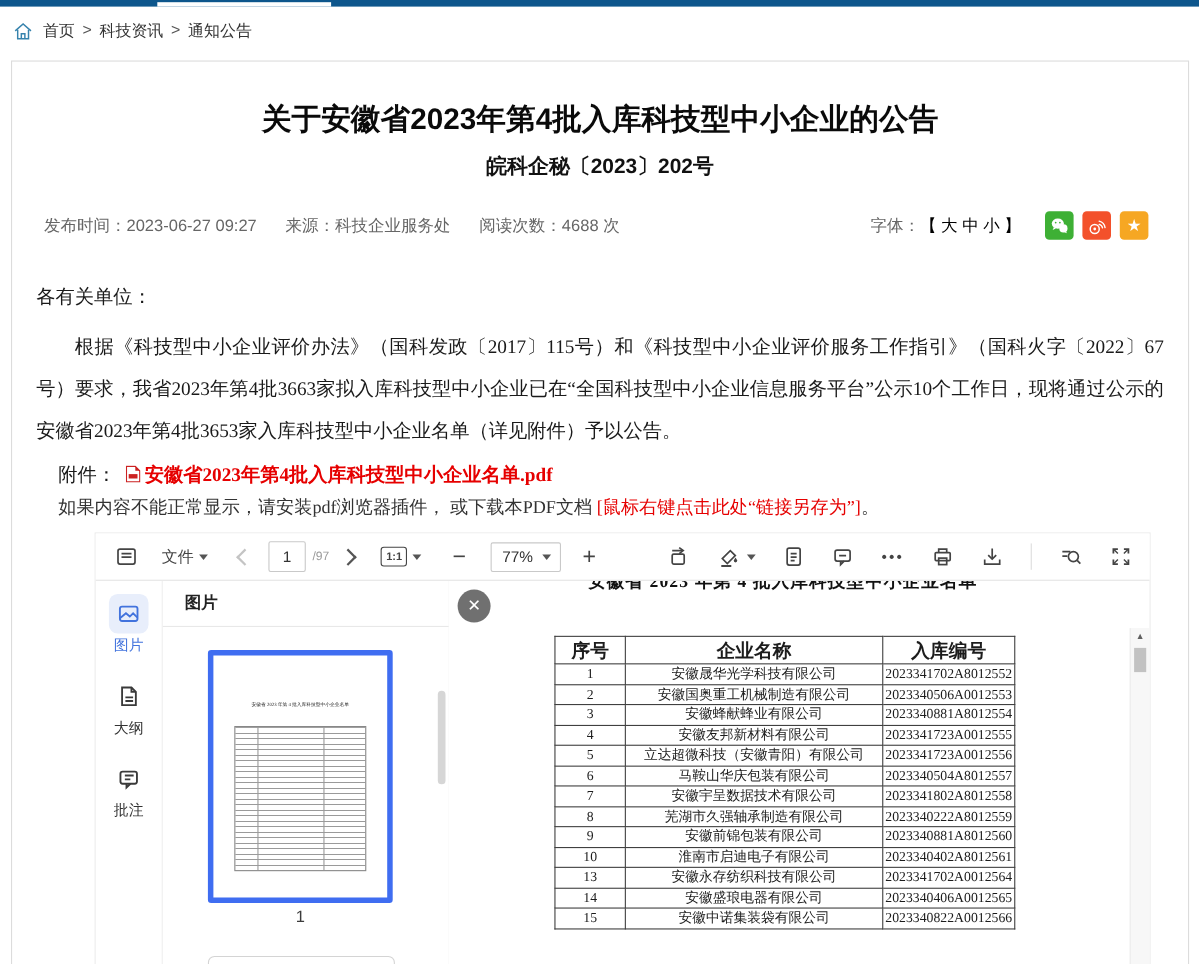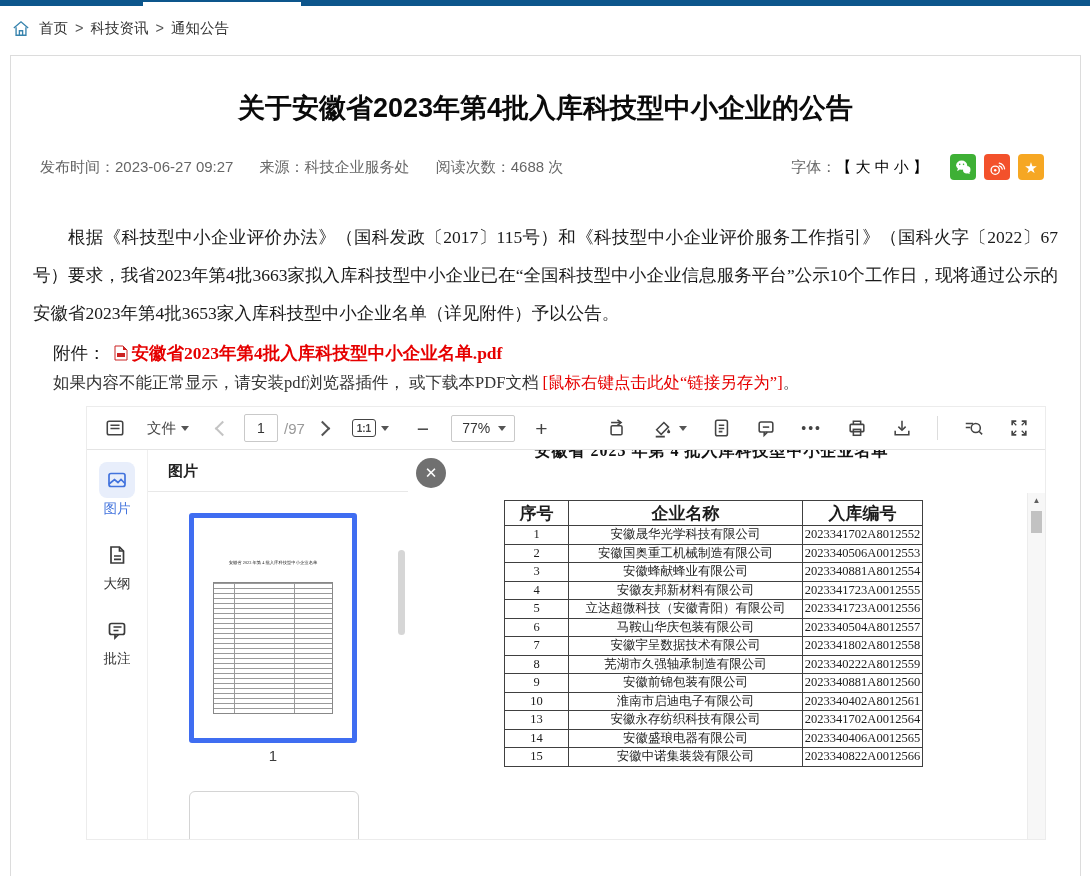--- a/index.html
+++ b/index.html
@@ -51,21 +51,21 @@
   .tright{padding-right:16px;gap:25px;}
   .tbtn{display:inline-flex;align-items:center;cursor:pointer;color:#444;}
   .caret{width:0;height:0;border-left:4px solid transparent;border-right:4px solid transparent;
     border-top:5px solid #555;margin-left:5px;}
   .file-menu{margin-left:22px;font-size:14.5px;}
   .chev{width:9px;height:9px;border-left:2px solid #555;border-bottom:2px solid #555;display:inline-block;}
   .chev-l{transform:rotate(45deg);margin-left:28px;border-color:#c4c4c4;}
   .chev-r{transform:rotate(-135deg);margin-left:12px;}
   .page-input{margin-left:16px;width:28px;height:24px;border:1px solid #c9c9c9;border-radius:2px;
     text-align:center;font-size:14px;color:#333;outline:none;font-family:"Liberation Sans",sans-serif;}
-  .page-total{margin-left:6px;color:#999;font-size:15px;}
+  .page-total{margin-left:6px;color:#999;font-size:11px;}
   .fit-box{margin-left:24px;}
   .fit-rect{border:1.6px solid #444;border-radius:3px;width:22px;height:16px;font-size:10px;
     font-weight:bold;display:flex;align-items:center;justify-content:center;}
   .zoom-minus{margin-left:28px;font-size:21px;color:#444;cursor:pointer;line-height:1;}
   .zoom-box{margin-left:22px;width:64px;height:27px;border:1px solid #c9c9c9;border-radius:2px;
     display:flex;align-items:center;justify-content:space-between;padding:0 8px 0 10px;
     font-size:14px;color:#333;cursor:pointer;box-sizing:border-box;}
   .zoom-plus{margin-left:20px;font-size:21px;color:#444;cursor:pointer;line-height:1;}
   .tdivider{width:1px;height:24px;background:#ddd;}
   
@@ -133,20 +133,21 @@
   </span>
   <a>首页</a>
   <span class="sep">&gt;</span>
   <a>科技资讯</a>
   <span class="sep">&gt;</span>
   <span>通知公告</span>
 </div>
 
 <div class="content-box">
   <div class="article-title">关于安徽省2023年第4批入库科技型中小企业的公告</div>
+  <div class="doc-number">皖科企秘〔2023〕202号</div>
 
   <div class="meta-row">
     <div class="meta-left">
       <span>发布时间：2023-06-27 09:27</span>
       <span>来源：科技企业服务处</span>
       <span>阅读次数：4688 次</span>
     </div>
     <div class="meta-right">
       <span>字体：</span>
       <span class="font-options">【 大 中 小 】</span>
@@ -168,20 +169,21 @@
           <path d="M12.5 7.8 a4.5 4.5 0 0 1 3.4 3.6" stroke="#fff" stroke-width="1.4" stroke-linecap="round"></path>
         </svg>
       </span>
       <span class="share-btn share-star">
         <span>★</span>
       </span>
     </div>
   </div>
 
   <div class="body-block">
+    <div class="salutation">各有关单位：</div>
     <div class="paragraph">根据《科技型中小企业评价办法》（国科发政〔2017〕115号）和《科技型中小企业评价服务工作指引》（国科火字〔2022〕67号）要求，我省2023年第4批3663家拟入库科技型中小企业已在“全国科技型中小企业信息服务平台”公示10个工作日，现将通过公示的安徽省2023年第4批3653家入库科技型中小企业名单（详见附件）予以公告。</div>
   </div>
 
   <div class="attach-row">
     <span>附件：</span>
     <span class="pdf-file-ic">
       <svg width="14" height="16" viewBox="0 0 14 16">
         <path d="M1 1 h8 l4 4 v10 h-12 z" fill="#fff" stroke="#c22" stroke-width="1"></path>
         <path d="M9 1 l4 4 h-4 z" fill="#c22"></path>
         <rect x="3" y="8" width="8" height="4" fill="#c22"></rect>

